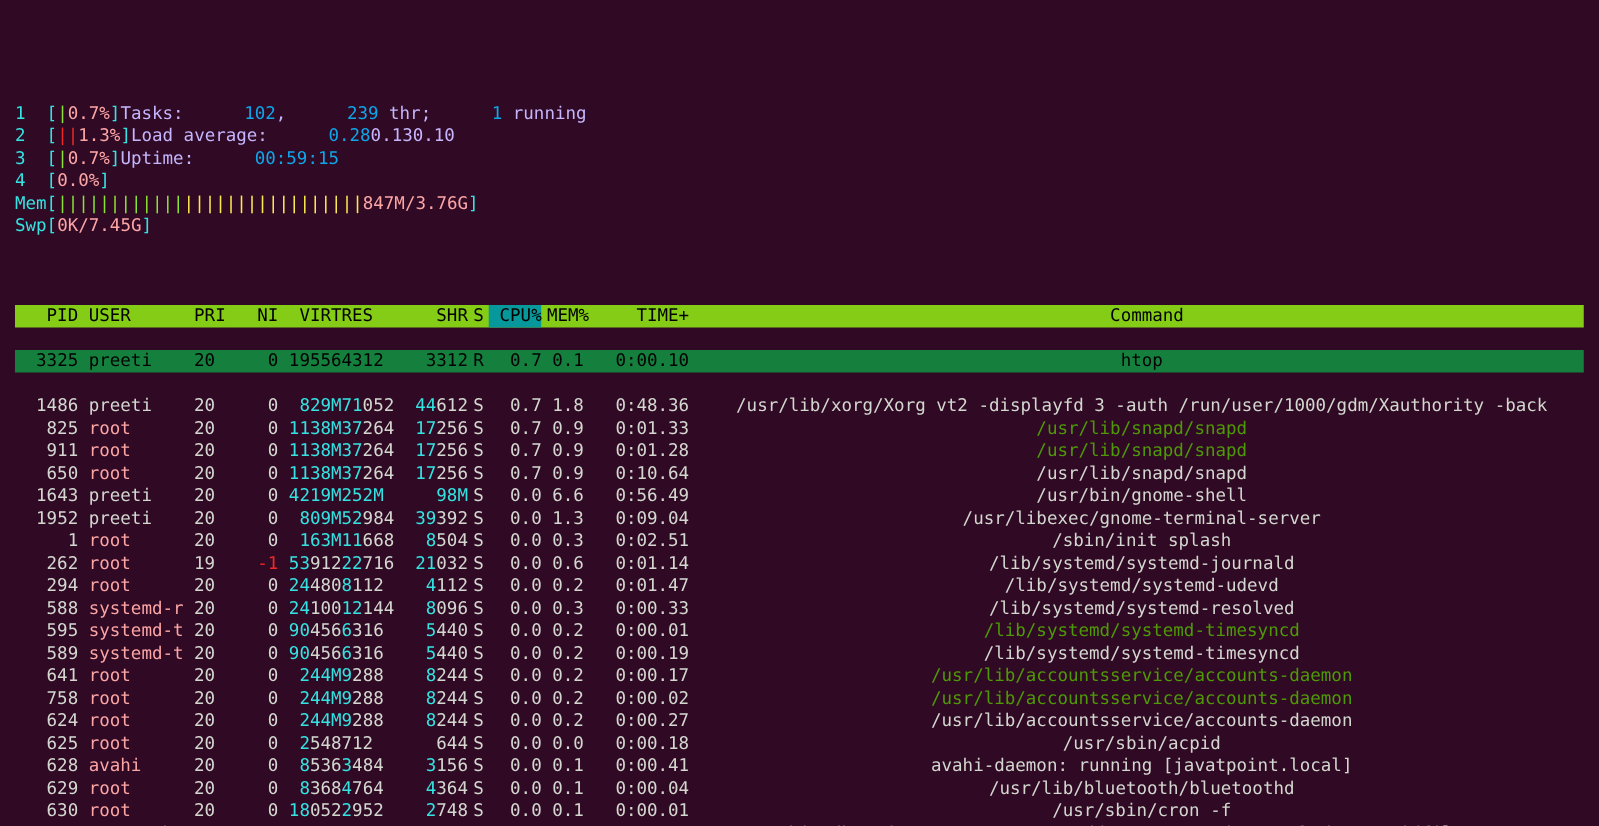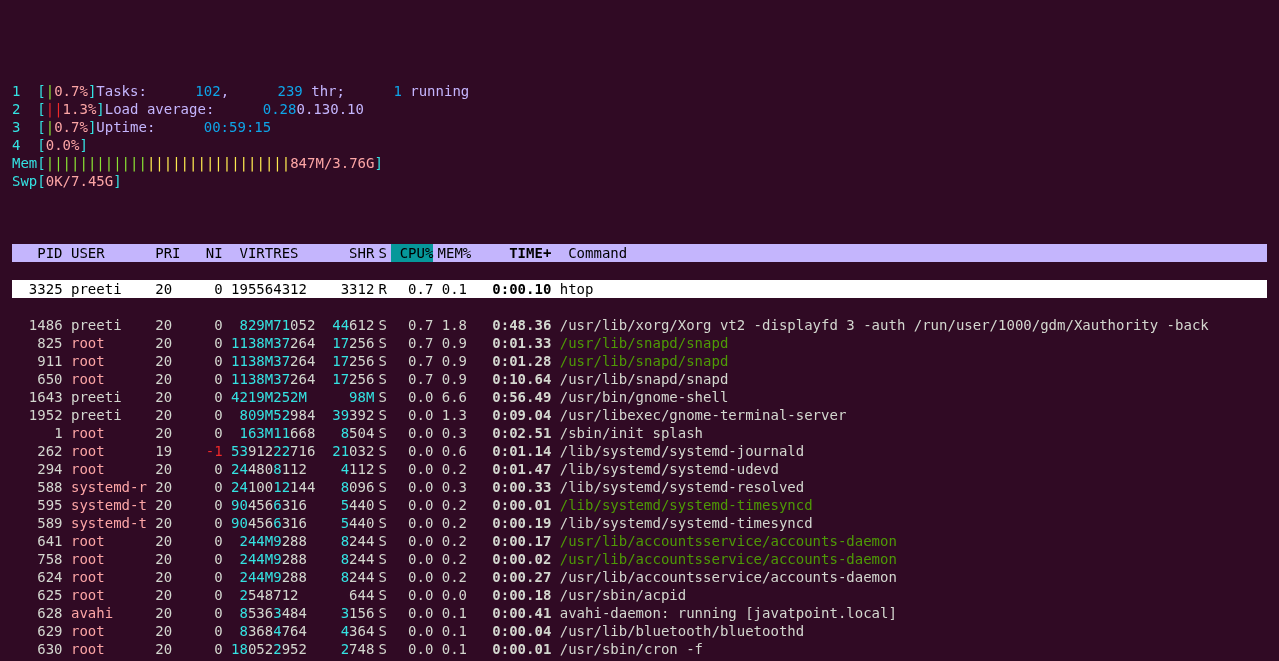--- a/index.html
+++ b/index.html
@@ -16,45 +16,45 @@
     height: 661px;
   }
   .cyan { color: #34e2e2; }
   .cyan-dim { color: #c4b5fd; }
   .grey { color: #fca5a5; }
   .green { color: #8ae234; }
   .green-dim { color: #4e9a06; }
   .red { color: #ef2929; }
   .white-b { color: #0ea5e9; font-weight: normal; margin-left: 40px; }
   .header-row {
-    background: #c4b5fd;
+    background: #84cc16;
     color: #000;
     font-weight: normal;
   }
   .sel-row {
-    background: #ffffff;
+    background: #15803d;
     color: #000;
   }
   .row {
     display: flex;
   }
   .cell { display: inline-block; }
   
   .c-pid { width: 6ch; text-align: right; }
   .c-user { width: 10ch; }
   .c-pri { width: 4ch; text-align: left; }
   .c-ni  { width: 4ch; text-align: right; }
   .c-virt{ width: 6ch; text-align: right; }
   .c-res { width: 6ch; }
   .c-shr { width: 6ch; text-align: right; }
   .c-s   { width: 2ch; text-align: center; }
   .c-cpu { width: 5ch; text-align: right; }
   .c-mem { width: 5ch; text-align: center; }
-  .c-time{ width: 9ch; text-align: right; font-weight: bold; }
-  .c-cmd { flex: 1; overflow: hidden; padding-left: 1ch;}
+  .c-time{ width: 9ch; text-align: right; }
+  .c-cmd { flex: 1; overflow: hidden; padding-left: 1ch; text-align: center;}
   .gap { width: 1ch; }
 </style>
 </head>
 <body>
 
 
 
 <div id="meters"><div class="row"><span class="cyan">1  </span><span class="cyan">[</span><span class="green">|</span>                                                                 <span class="grey">0.7%</span><span class="cyan">]</span>   <span class="cyan-dim">Tasks: </span><span class="white-b">102</span><span class="cyan-dim">, </span><span class="white-b">239</span><span class="cyan-dim"> thr; </span><span class="white-b">1</span><span class="cyan-dim"> running</span></div><div class="row"><span class="cyan">2  </span><span class="cyan">[</span><span class="red">||</span>                                                                <span class="grey">1.3%</span><span class="cyan">]</span>   <span class="cyan-dim">Load average: </span><span class="white-b">0.28</span> <span class="cyan-dim">0.13</span> <span class="cyan-dim">0.10</span></div><div class="row"><span class="cyan">3  </span><span class="cyan">[</span><span class="green">|</span>                                                                 <span class="grey">0.7%</span><span class="cyan">]</span>   <span class="cyan-dim">Uptime: </span><span class="white-b">00:59:15</span></div><div class="row"><span class="cyan">4  </span><span class="cyan">[</span><span class="green"></span>                                                                  <span class="grey">0.0%</span><span class="cyan">]</span>   </div><div class="row"><span class="cyan">Mem</span><span class="cyan">[</span><span class="green">||||||||||||</span><span style="color:#fce94f">|||||||||||||||||</span>                               <span class="grey">847M/3.76G</span><span class="cyan">]</span></div><div class="row"><span class="cyan">Swp</span><span class="cyan">[</span><span class="green"></span>                                                              <span class="grey">0K/7.45G</span><span class="cyan">]</span></div></div>
 <div style="height:18px"></div>
 <div id="header" class="row header-row"><span class="cell c-pid">PID</span><span class="gap"> </span><span class="cell c-user">USER</span><span class="cell c-pri">PRI</span><span class="cell c-ni">NI</span><span class="cell c-virt">VIRT</span><span class="cell c-res">RES</span><span class="cell c-shr">SHR</span><span class="cell c-s">S</span><span class="cell c-cpu" style="background:#06989a">CPU%</span><span class="cell c-mem">MEM%</span><span class="cell c-time">TIME+</span><span class="cell c-cmd"> Command</span></div>

